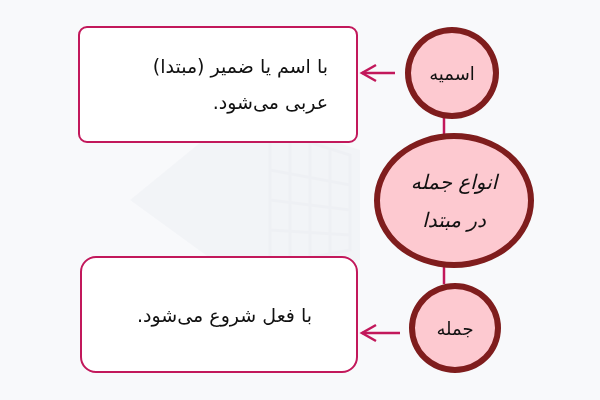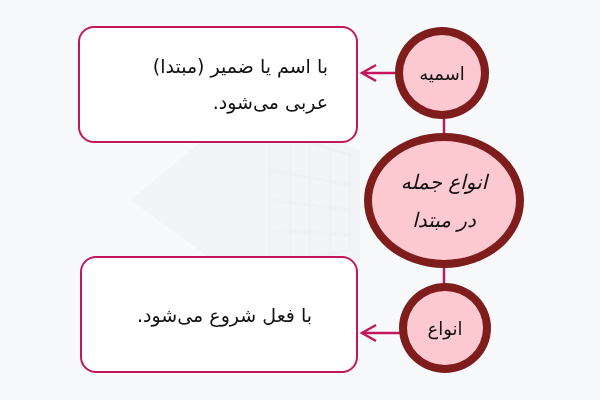--- a/index.html
+++ b/index.html
@@ -18,32 +18,33 @@
     position: absolute;
     background: #ffffff;
     border: 2px solid #c2185b;
     border-radius: 16px;
     box-sizing: border-box;
     direction: rtl;
     color: #111;
     font-size: 19px;
     line-height: 36px;
   }
-  .box-top { left: 78px; top: 26px; width: 280px; height: 117px; padding: 20px 28px 0 20px; }
+  .box-top { left: 78px; top: 26px; width: 280px; height: 117px; padding: 20px 28px 0 20px; border-radius: 9px; }
   .box-bottom { left: 80px; top: 256px; width: 278px; height: 117px; padding: 0 44px 0 20px; display: flex; align-items: center; }
   .node {
     position: absolute;
     background: #fdc9d0;
-    border: 8px solid #7f1d1d;
+    border: 6px solid #7f1d1d;
     border-radius: 50%;
     box-sizing: border-box;
     display: flex; align-items: center; justify-content: center;
     text-align: center;
     direction: rtl;
     color: #111;
+    margin-left: 10px;
   }
   .node-ismiyya { left: 395px; top: 27px; width: 94px; height: 92px; font-size: 18px; }
   .node-center { left: 364px; top: 133px; width: 160px; height: 135px; font-size: 20px; line-height: 38px; font-weight: 500; font-style: italic; }
   .node-filiyya { left: 399px; top: 283px; width: 92px; height: 90px; font-size: 18px; }
   svg.lines { position: absolute; left: 0; top: 0; }
 </style>
 </head>
 <body>
 
 <div class="canvas">
@@ -82,16 +83,16 @@
   </div>
 
   <div class="node node-center">
     <div>
       <div>انواع جمله</div>
       <div>در مبتدا</div>
     </div>
   </div>
 
   <div class="node node-filiyya">
-    <span>انواع</span>
+    <span>جمله</span>
   </div>
 
 </div>
 
 </body></html>

